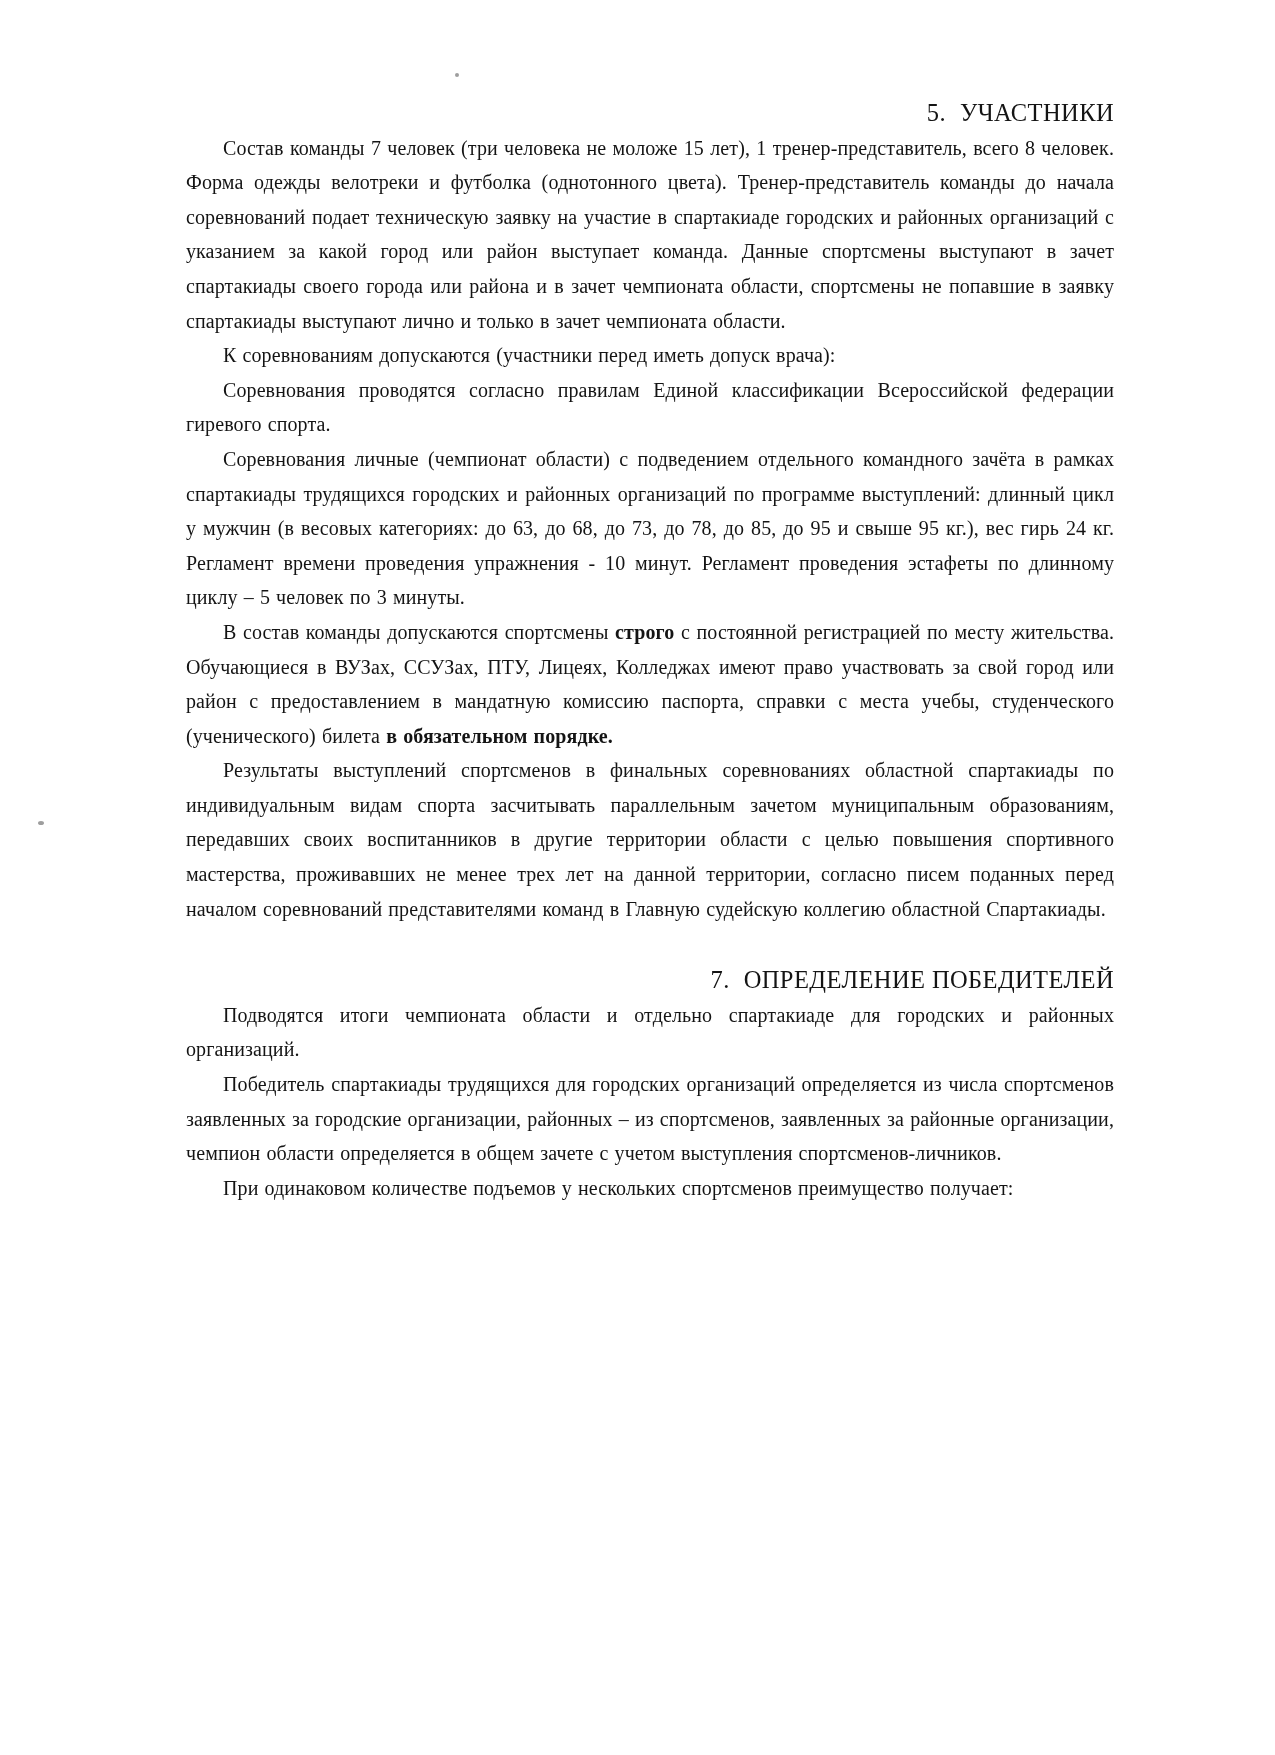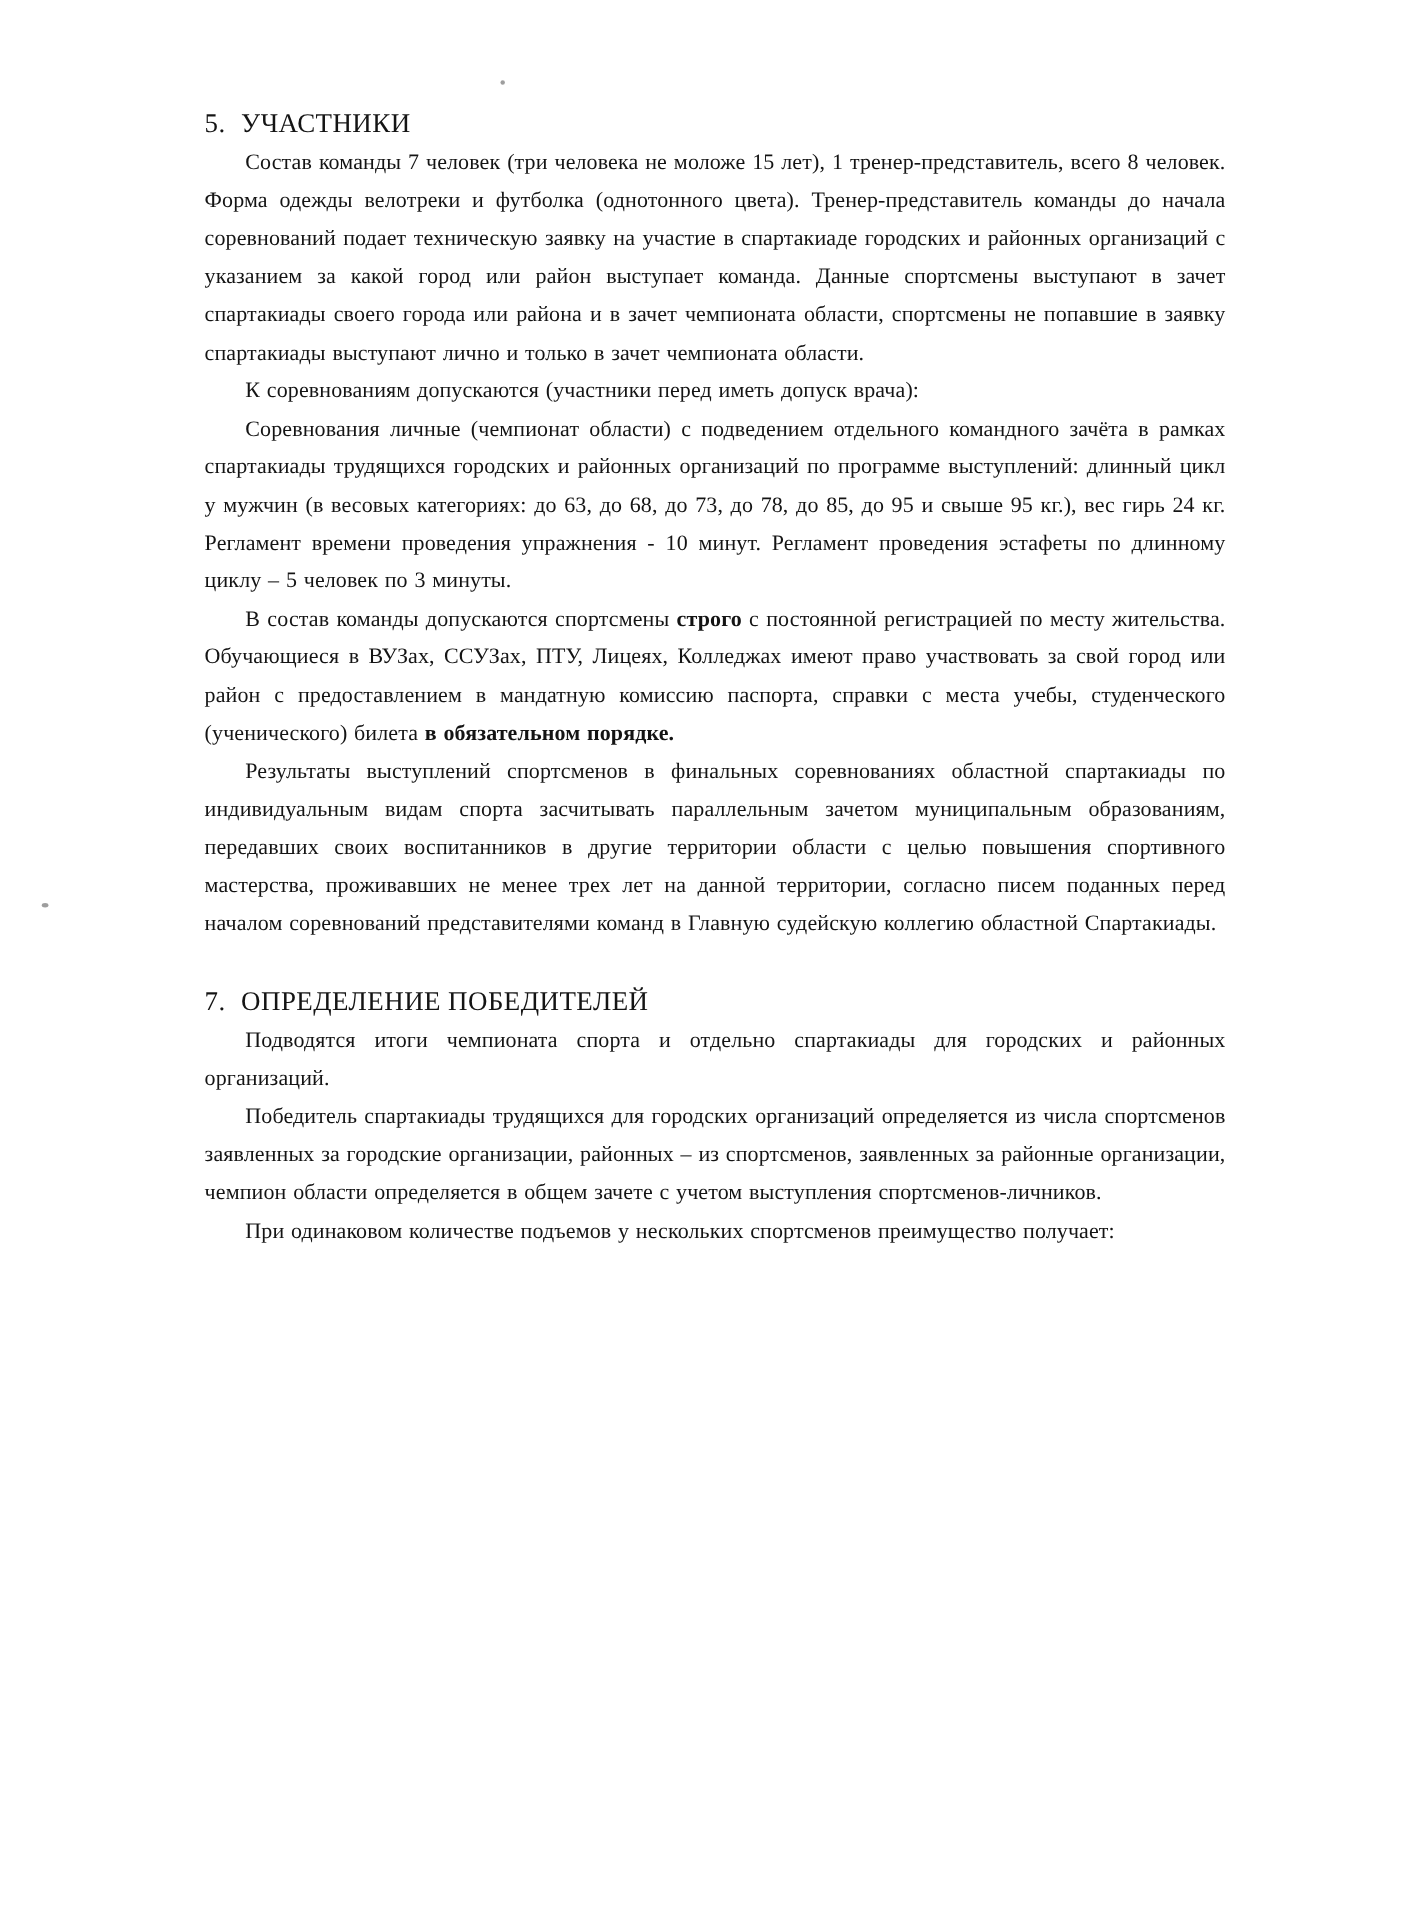--- a/index.html
+++ b/index.html
@@ -16,21 +16,21 @@
     position:absolute;
     left:186px;top:96px;
     width:928px;
   }
   section{margin:0;}
   h2{
     margin:37px 0 0 0;
     font-size:24.5px;
     line-height:34.6px;
     font-weight:400;
-    text-align:left;
+    text-align:right;
     letter-spacing:0.4px;
   }
   section:first-child h2{margin-top:0;}
   h2 .num{margin-right:14px;}
   p{
     margin:0;
     font-size:20px;
     line-height:34.6px;
     text-align:justify;
     text-indent:37px;
@@ -48,26 +48,27 @@
 <body>
 
 <div class="page">
   <main>
       <section>
         <h2><span class="num">5.</span><span>УЧАСТНИКИ</span></h2>
         <p>Состав команды 7 человек (три человека не моложе 15 лет), 1 тренер-представитель, всего 8 человек. Форма одежды велотреки и футболка (однотонного цвета). Тренер-представитель команды до начала соревнований подает техническую заявку на участие в спартакиаде городских и районных организаций с указанием за какой город или район выступает команда. Данные спортсмены выступают в зачет спартакиады своего города или района и в зачет чемпионата области, спортсмены не попавшие в заявку спартакиады выступают лично и только в зачет чемпионата области.</p>
         <p>К соревнованиям допускаются (участники перед иметь допуск врача):</p>
       </section>
       <section>
+        <p>Соревнования проводятся согласно правилам Единой классификации Всероссийской федерации гиревого спорта.</p>
         <p>Соревнования личные (чемпионат области) с подведением отдельного командного зачёта в рамках спартакиады трудящихся городских и районных организаций по программе выступлений: длинный цикл у мужчин (в весовых категориях: до 63, до 68, до 73, до 78, до 85, до 95 и свыше 95 кг.), вес гирь 24 кг. Регламент времени проведения упражнения - 10 минут. Регламент проведения эстафеты по длинному циклу – 5 человек по 3 минуты.</p>
         <p><span>В состав команды допускаются спортсмены </span><span class="b">строго</span><span> с постоянной регистрацией по месту жительства. Обучающиеся в ВУЗах, ССУЗах, ПТУ, Лицеях, Колледжах имеют право участвовать за свой город или район с предоставлением в мандатную комиссию паспорта, справки с места учебы, студенческого (ученического) билета </span><span class="b">в обязательном порядке.</span></p>
         <p>Результаты выступлений спортсменов в финальных соревнованиях областной спартакиады по индивидуальным видам спорта засчитывать параллельным зачетом муниципальным образованиям, передавших своих воспитанников в другие территории области с целью повышения спортивного мастерства, проживавших не менее трех лет на данной территории, согласно писем поданных перед началом соревнований представителями команд в Главную судейскую коллегию областной Спартакиады.</p>
       </section>
       <section>
         <h2><span class="num">7.</span><span>ОПРЕДЕЛЕНИЕ ПОБЕДИТЕЛЕЙ</span></h2>
-        <p>Подводятся итоги чемпионата спорта и отдельно спартакиады для городских и районных организаций.</p>
+        <p>Подводятся итоги чемпионата области и отдельно спартакиаде для городских и районных организаций.</p>
         <p>Победитель спартакиады трудящихся для городских организаций определяется из числа спортсменов заявленных за городские организации, районных – из спортсменов, заявленных за районные организации, чемпион области определяется в общем зачете с учетом выступления спортсменов-личников.</p>
         <p>При одинаковом количестве подъемов у нескольких спортсменов преимущество получает:</p>
       </section>
     </main>
 <div class="speck" style="left: 455px; top: 73px; width: 4px; height: 4px;"></div>
     <div class="speck" style="left: 38px; top: 821px; width: 6px; height: 4px;"></div>
   </div>
 
 </body></html>

